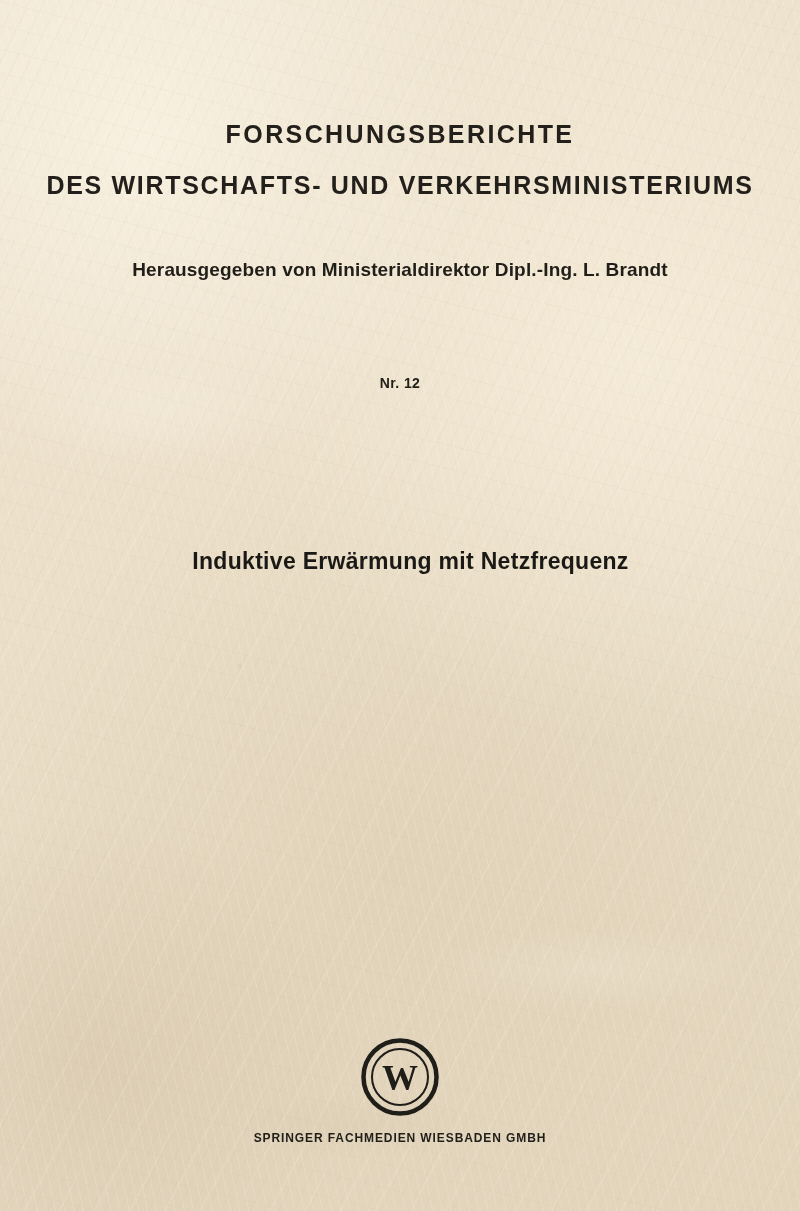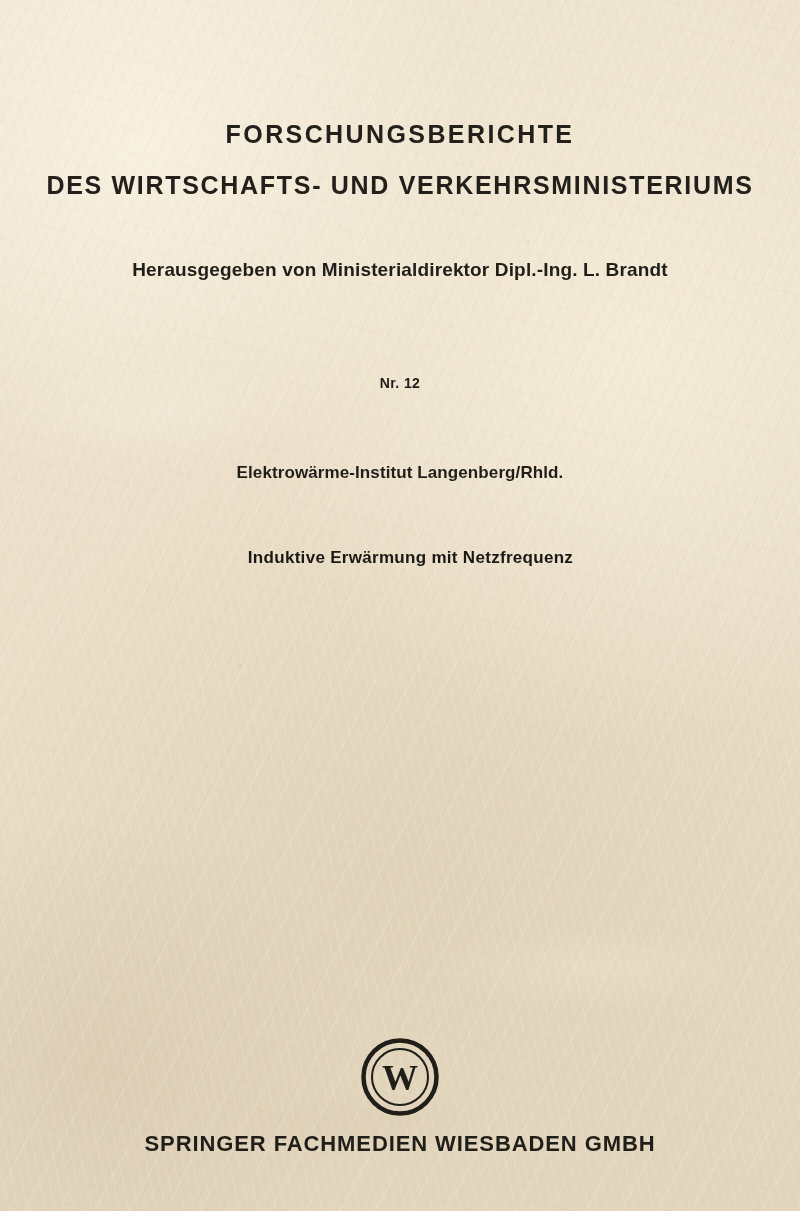--- a/index.html
+++ b/index.html
@@ -110,21 +110,21 @@
     font-weight: bold;
     letter-spacing: 0.1px;
     color: #201e19;
   }
 
   .title {
     position: absolute;
     left: 0;
     right: 0;
     top: 548px;
-    font-size: 17px;
+    font-size: 23px;
     font-weight: bold;
     letter-spacing: 0.3px;
     color: #1b1915;
     padding-left: 21px;
   }
 
   .logo {
     position: absolute;
     left: 50%;
     transform: translateX(-50%);
@@ -132,21 +132,21 @@
     width: 78px;
     height: 78px;
   }
   .logo svg { display: block; }
 
   .publisher {
     position: absolute;
     left: 0;
     right: 0;
     top: 1131px;
-    font-size: 22px;
+    font-size: 12px;
     font-weight: bold;
     letter-spacing: 0.9px;
     color: #201e19;
   }
 </style>
 </head>
 <body>
 
 <div class="cover">
   <div class="texture"></div>
@@ -156,21 +156,20 @@
 
     <div class="series">
       <div class="series-line l1">FORSCHUNGSBERICHTE</div>
       <div class="series-line l2">DES WIRTSCHAFTS- UND VERKEHRSMINISTERIUMS</div>
     </div>
 
     <div class="editor">Herausgegeben von Ministerialdirektor Dipl.-Ing. L. Brandt</div>
 
     <div class="number">Nr. 12</div>
 
-    <div class="institute">Elektrowärme-Institut Langenberg/Rhld.</div>
 
     <div class="title">Induktive Erwärmung mit Netzfrequenz</div>
 
     <div class="logo">
       <svg viewBox="0 0 78 78" width="78" height="78" aria-hidden="true">
         <circle cx="39" cy="39" r="36.5" fill="none" stroke="#201e19" stroke-width="4.5"></circle>
         <circle cx="39" cy="39" r="28" fill="none" stroke="#201e19" stroke-width="2"></circle>
         <text x="39" y="52" text-anchor="middle" font-family="Liberation Serif, serif" font-size="36" font-weight="bold" fill="#201e19">W</text>
       </svg>
     </div>

